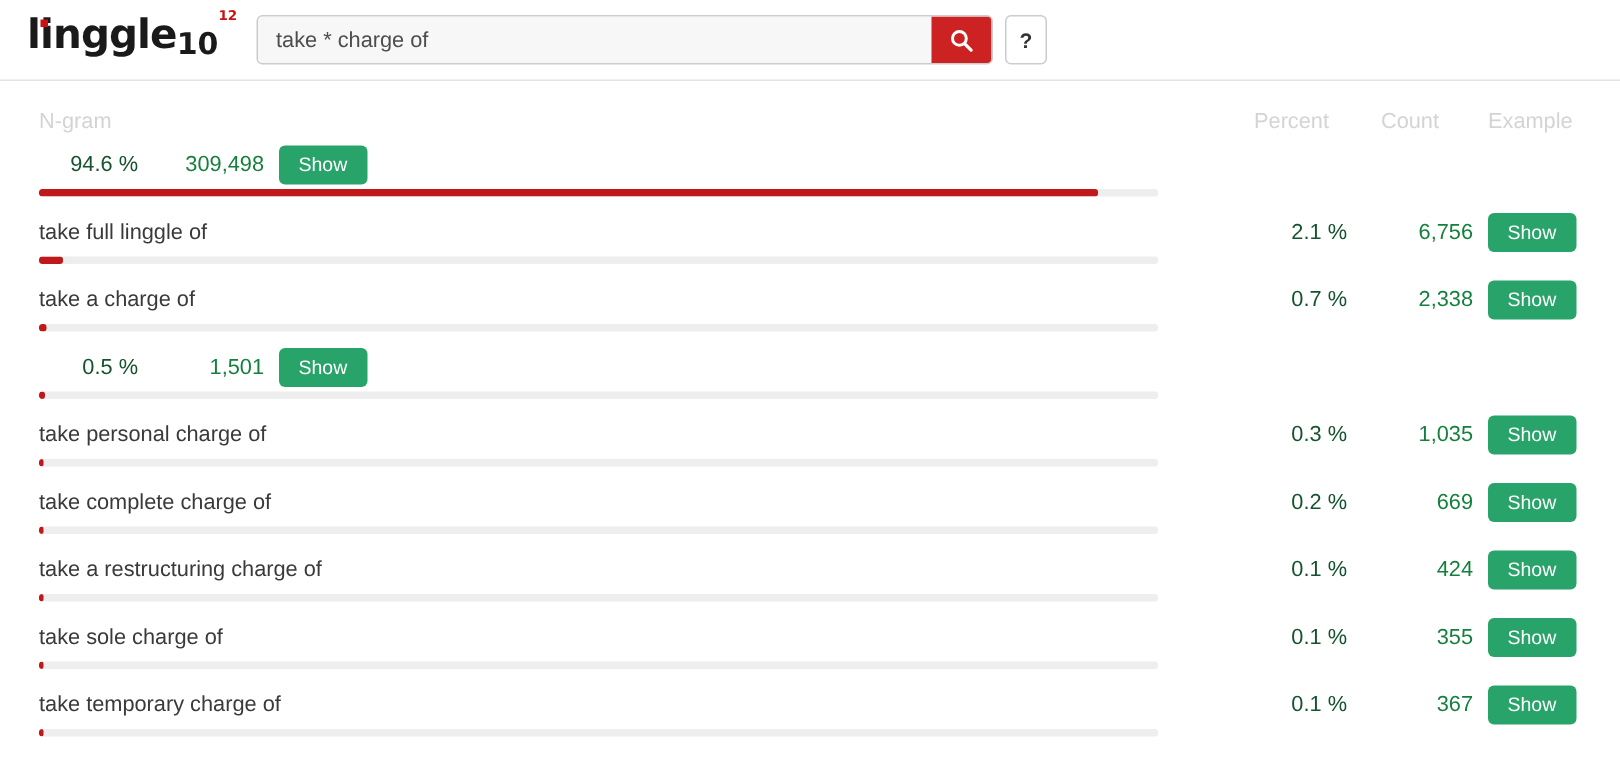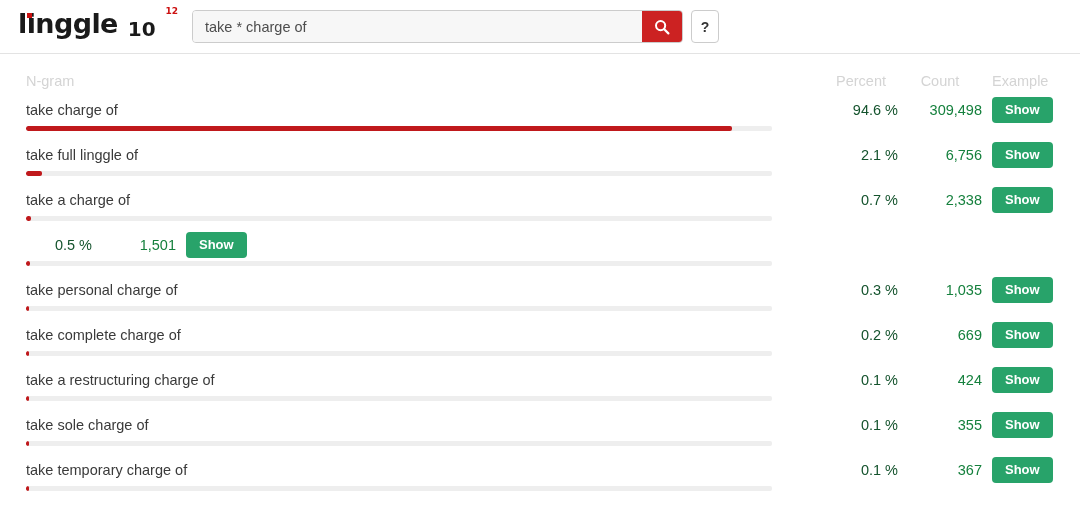--- a/index.html
+++ b/index.html
@@ -25,21 +25,20 @@
 
   .logo {
     margin-left: 18px;
     width: 140px;
     position: relative;
     height: 44px;
     display: flex;
     align-items: flex-start;
     padding-top: 4px;
     user-select: none;
-    gap: 10px;
   }
   .logo-word {
     font-family: "DejaVu Sans", sans-serif;
     font-weight: bold;
     font-size: 27px;
     letter-spacing: -0.6px;
     color: #1a1a1a;
     line-height: 30px;
   }
   .logo-sup10 {
@@ -63,21 +62,21 @@
     position: absolute;
     left: 9px;
     top: 8px;
     width: 5px;
     height: 5px;
     background: #cc1111;
   }
 
   .search-wrap {
     position: absolute;
-    left: 192px;
+    left: 171px;
     top: 10px;
     display: flex;
     align-items: stretch;
     height: 33px;
   }
   .search-group {
     display: flex;
     align-items: stretch;
     width: 491px;
     border: 1px solid #ccc;
@@ -184,21 +183,20 @@
   .show-btn {
     background: #28a36a;
     color: #ffffff;
     border: none;
     border-radius: 4px;
     font-size: 13px;
     font-family: "Liberation Sans", sans-serif;
     padding: 6px 13px;
     cursor: pointer;
     line-height: 14px;
-    font-weight: bold;
   }
 
   .bar-track {
     position: absolute;
     left: 26px;
     width: 746px;
     height: 5px;
     background: #eeeeee;
     border-radius: 2px;
     top: 32px;
@@ -243,21 +241,20 @@
   <div class="thead">
     <div class="th th-ngram">N-gram</div>
     <div class="th th-percent">Percent</div>
     <div class="th th-count">Count</div>
     <div class="th th-example">Example</div>
   </div>
 
   <div id="rows-container">
       <div class="row">
         <div class="row-inner">
-          <div class="ngram">take charge of</div>
           <div class="percent">94.6 %</div>
           <div class="count">309,498</div>
           <div class="example">
             <button class="show-btn">Show</button>
           </div>
         </div>
         <div class="bar-track">
           <div class="bar-fill" style="width: 94.6%;"></div>
         </div>
       </div>

